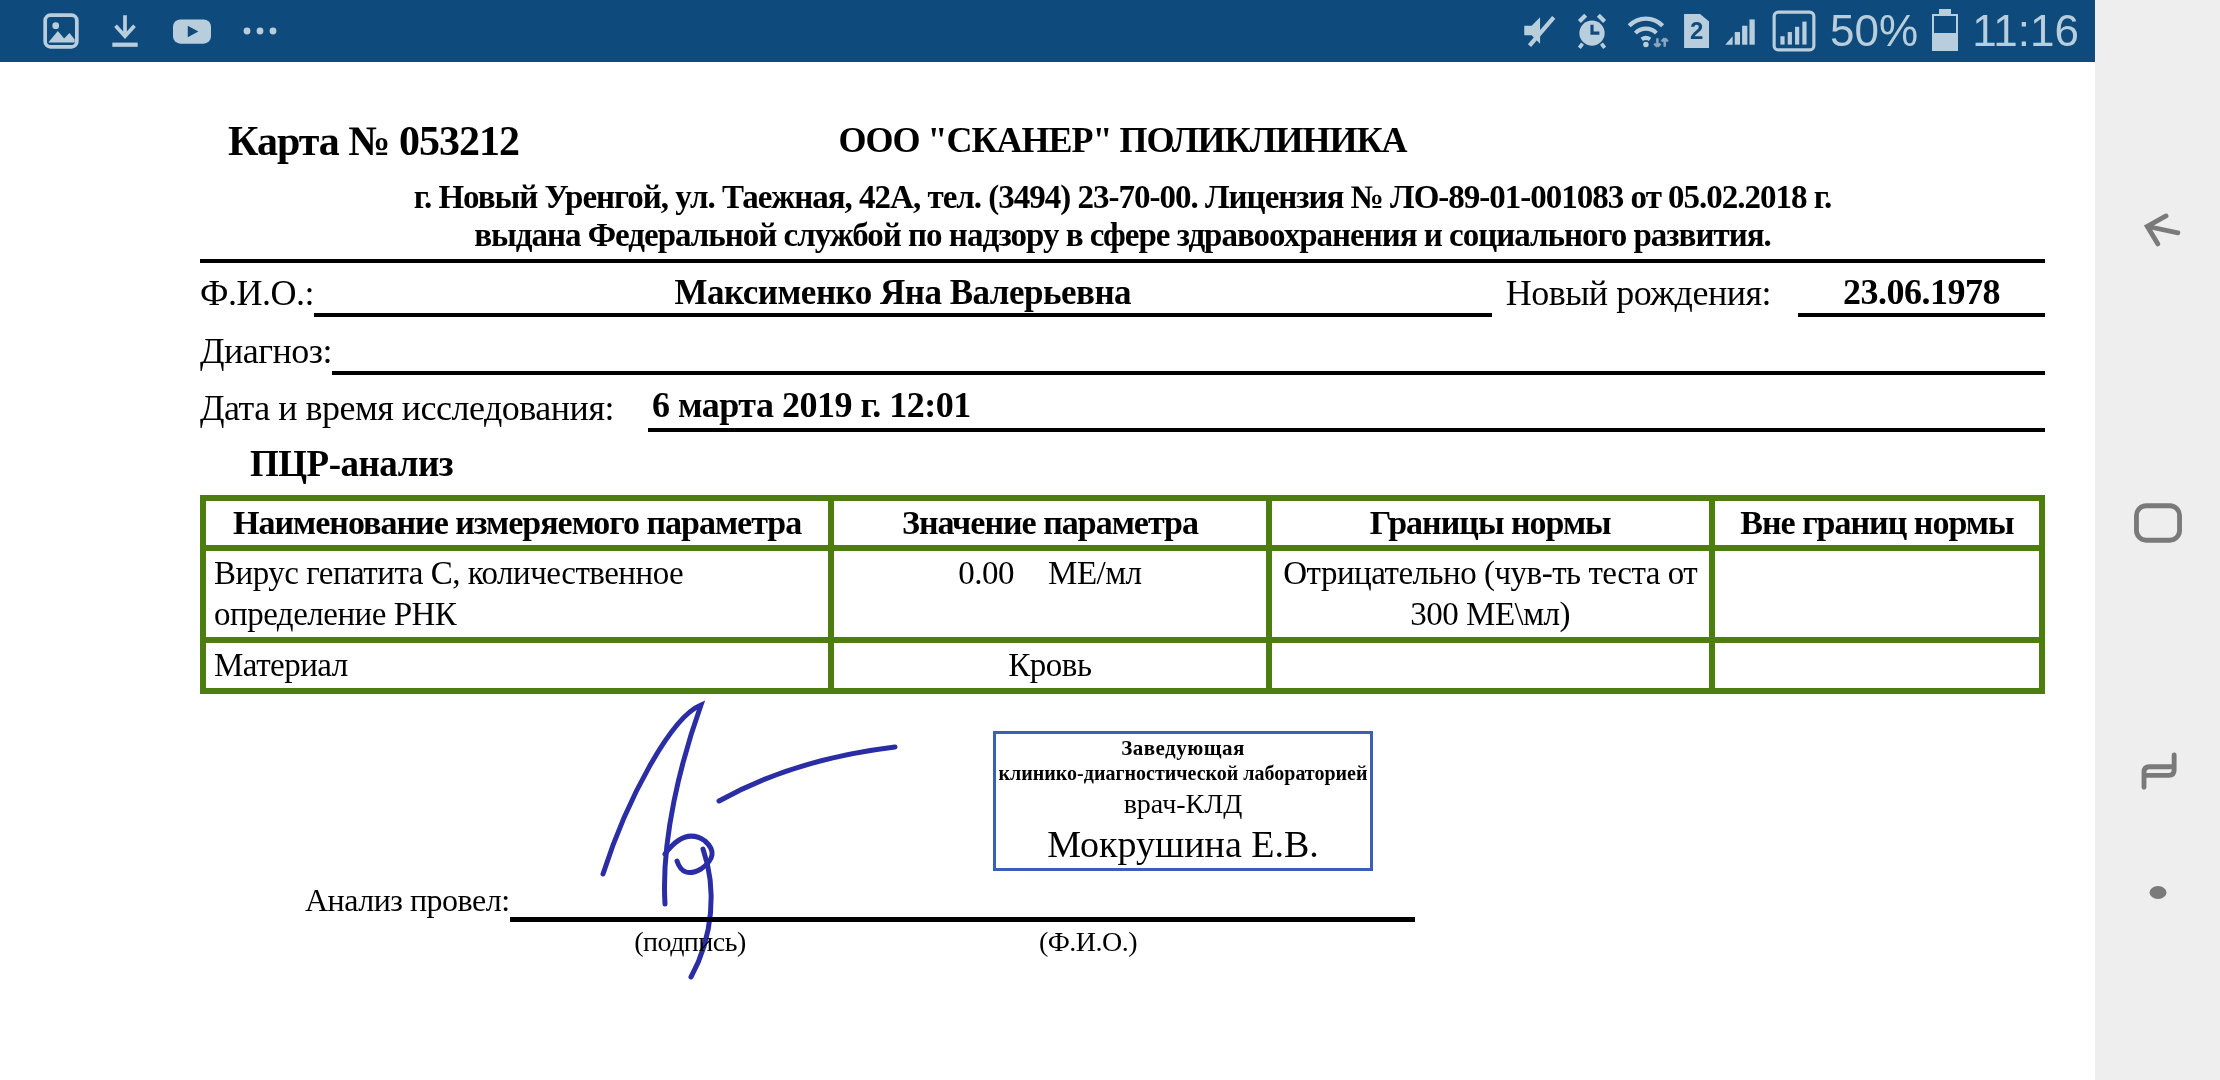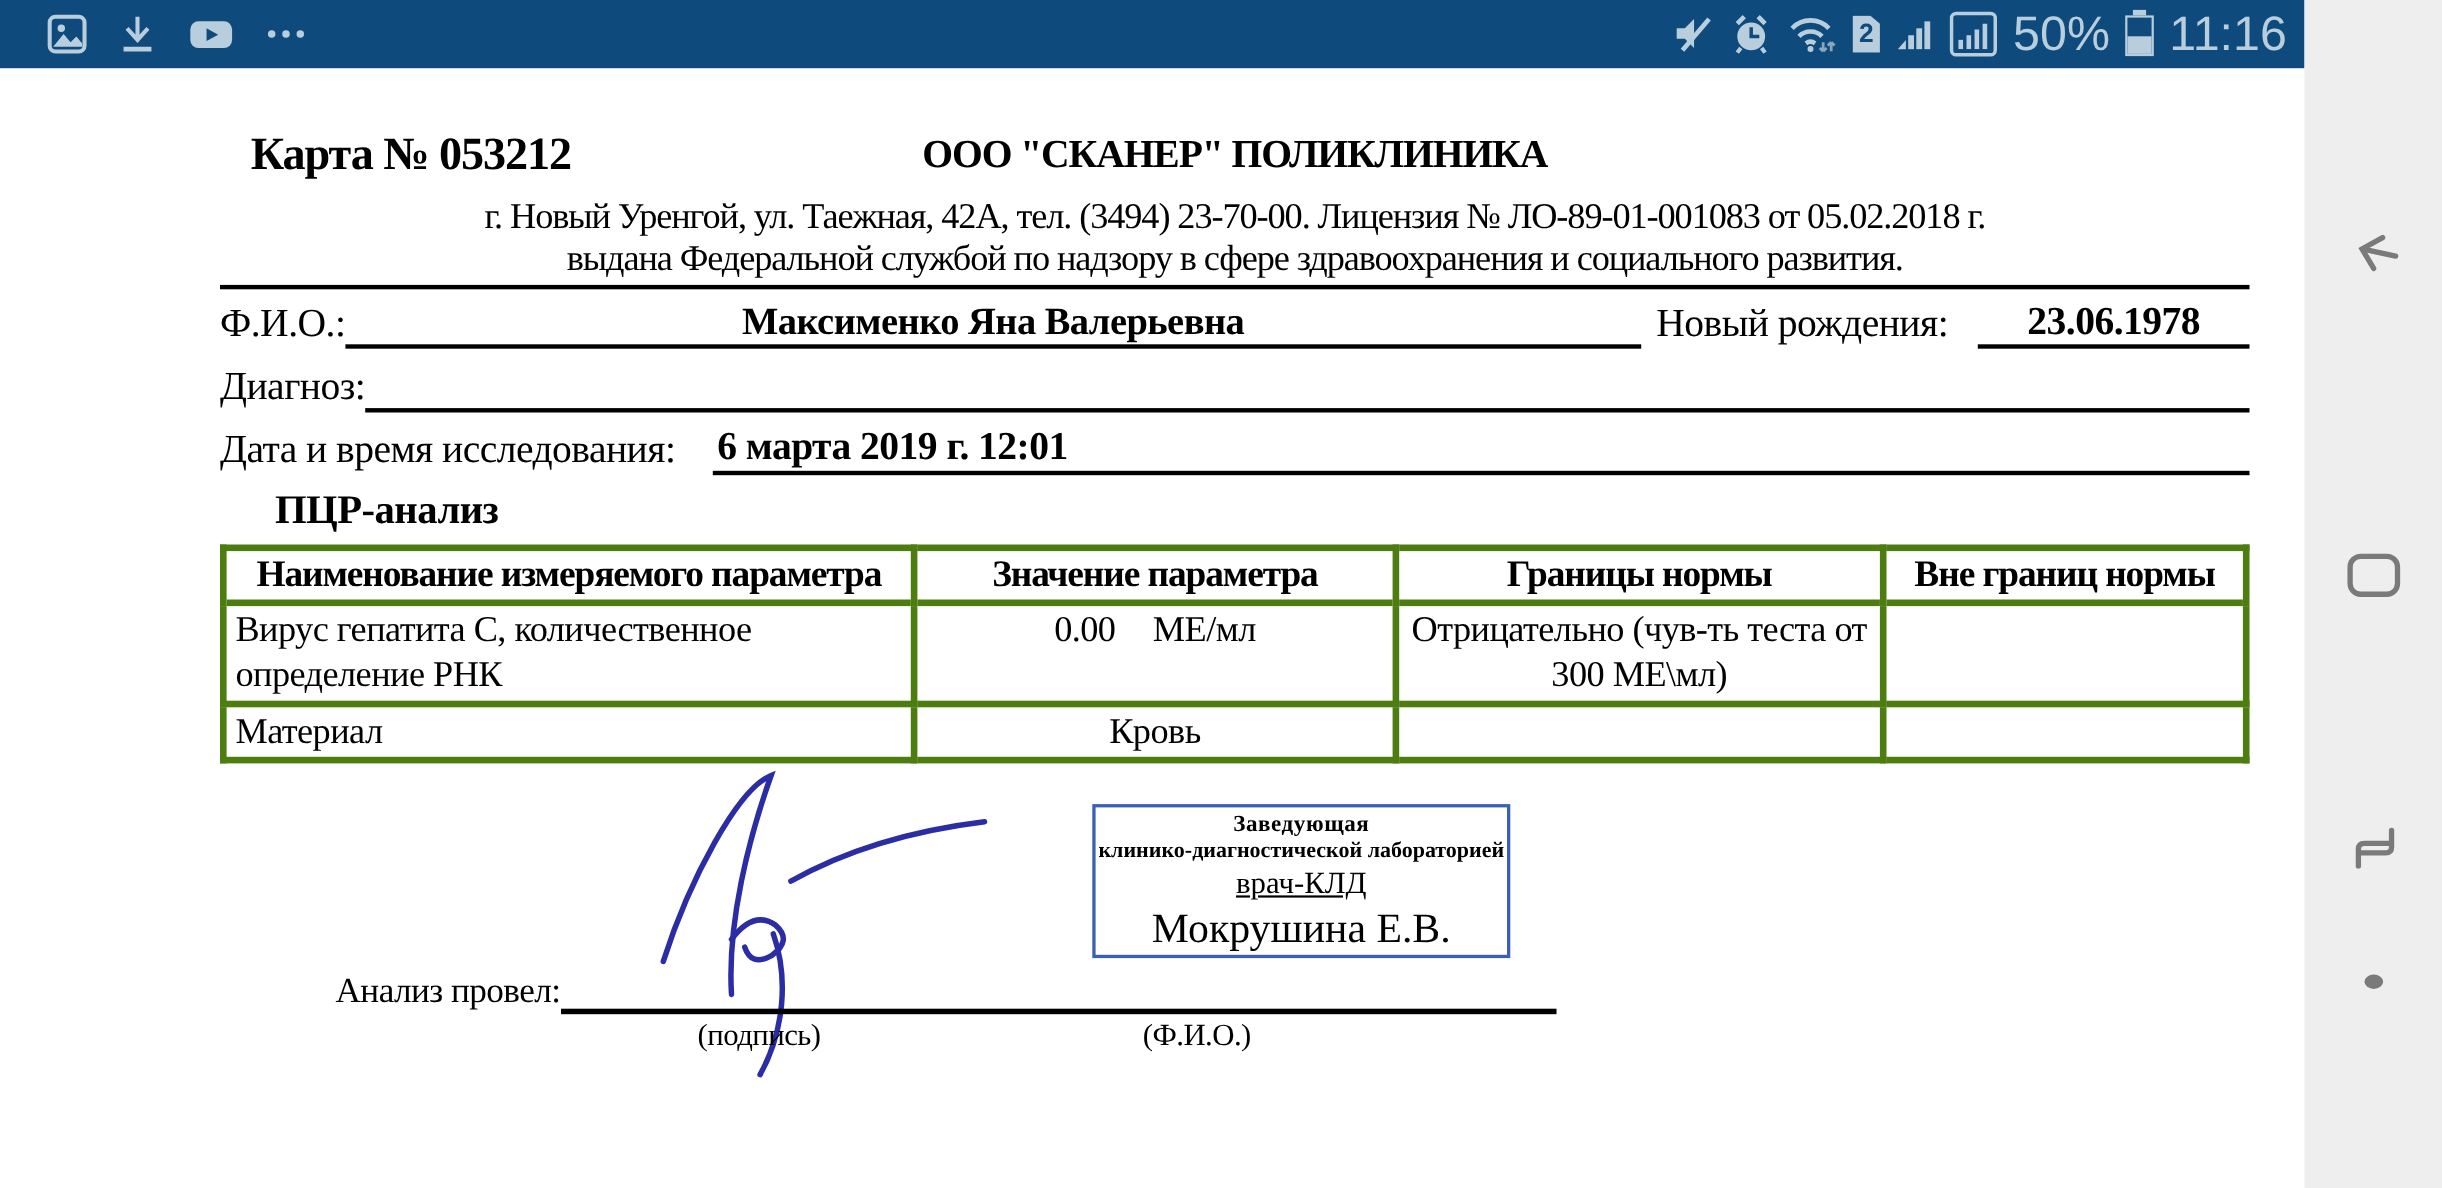--- a/index.html
+++ b/index.html
@@ -36,21 +36,21 @@
   .nav-btn{position:absolute;left:50%;transform:translateX(-50%);}
   .nav-back{top:205px;}
   .nav-home{top:497px;}
   .nav-recents{top:742px;}
   .nav-dot{top:886px;width:17px;height:13px;border-radius:50%;background:#7a7a7a;}
   
   .doc{position:absolute;left:200px;top:62px;width:1845px;color:#000;}
   .doc .hdr-row{position:relative;height:54px;margin-top:55px;}
   .card-no{position:absolute;left:28px;top:0;font-size:42px;font-weight:bold;letter-spacing:-1px;white-space:nowrap;}
   .clinic{position:absolute;left:0;width:100%;top:2px;text-align:center;font-size:36px;font-weight:bold;letter-spacing:-1px;}
-  .addr{ text-align:center;font-size:33px;font-weight:normal;letter-spacing:-1px;line-height:37px;}
+  .addr{ text-align:center;font-size:33px;font-weight:bold;letter-spacing:-1px;line-height:37px;}
   .addr1{margin-top:8px;}
   .addr2{margin-top:1px;}
   .rule{border-bottom:4px solid #000;margin-top:5px;}
   .frow{display:flex;align-items:flex-end;}
   .flabel{font-size:36px;letter-spacing:-0.5px;white-space:nowrap;padding-bottom:3px;}
   .uline{border-bottom:4px solid #000;}
   .bold-val{font-weight:bold;letter-spacing:-0.5px;}
   .row-fio{margin-top:10px;height:44px;}
   .fio-line{flex:1;text-align:center;font-size:35px;height:100%;display:flex;align-items:flex-end;justify-content:center;}
   .birth-label{margin-left:14px;}
@@ -74,21 +74,21 @@
   
   .bottom{position:relative;height:420px;}
   .stamp{
     position:absolute;left:793px;top:37px;width:380px;height:140px;
     border:3px solid #3b5fb5;color:#000000;box-sizing:border-box;
     display:flex;flex-direction:column;align-items:center;justify-content:center;
     text-align:center;
   }
   .stamp .s1{font-size:21px;font-weight:bold;letter-spacing:0.5px;}
   .stamp .s2{font-size:20px;font-weight:bold;margin-top:1px;}
-  .stamp .s3{font-size:28px;margin-top:3px;text-decoration:underline;}
+  .stamp .s3{font-size:28px;margin-top:3px;}
   .stamp .s4{font-size:38px;margin-top:2px;}
   .sig-row{position:absolute;left:105px;top:178px;display:flex;align-items:flex-end;height:50px;}
   .sig-label{font-size:32px;letter-spacing:-0.5px;padding-bottom:3px;}
   .sig-line{width:905px;border-bottom:5px solid #000;height:100%;}
   .caption{position:absolute;font-size:28px;letter-spacing:-0.5px;text-align:center;width:300px;top:232px;}
   .cap-sign{left:340px;}
   .cap-fio{left:738px;}
   .signature-svg{position:absolute;left:385px;top:-5px;pointer-events:none;}
 </style>
 </head>

